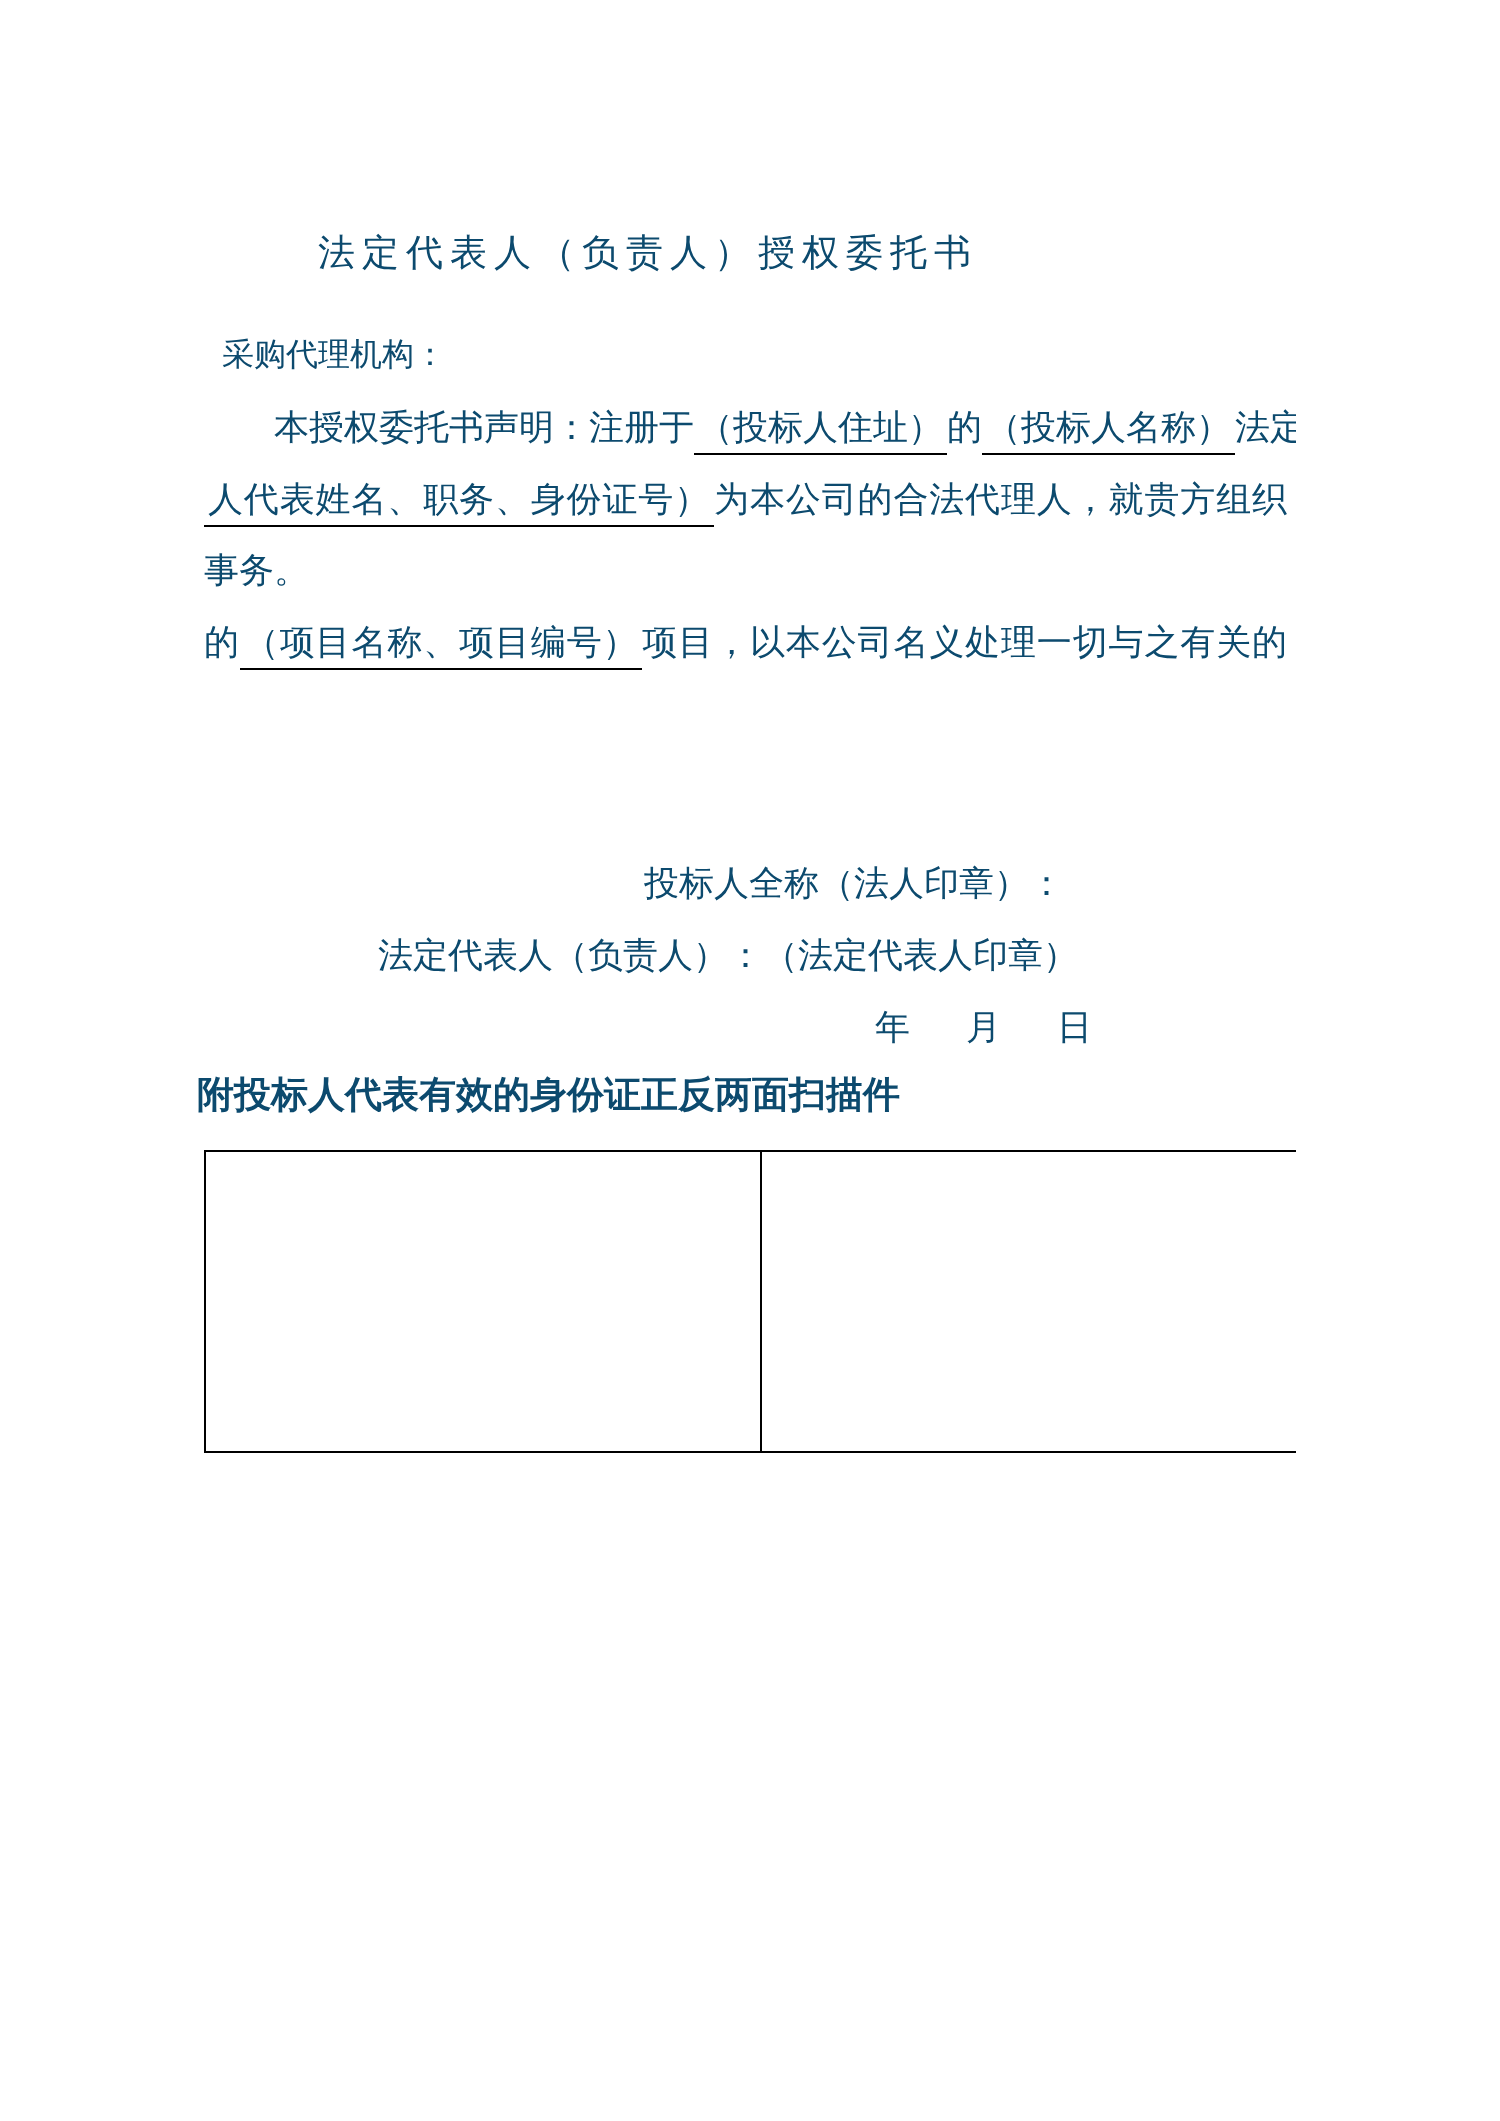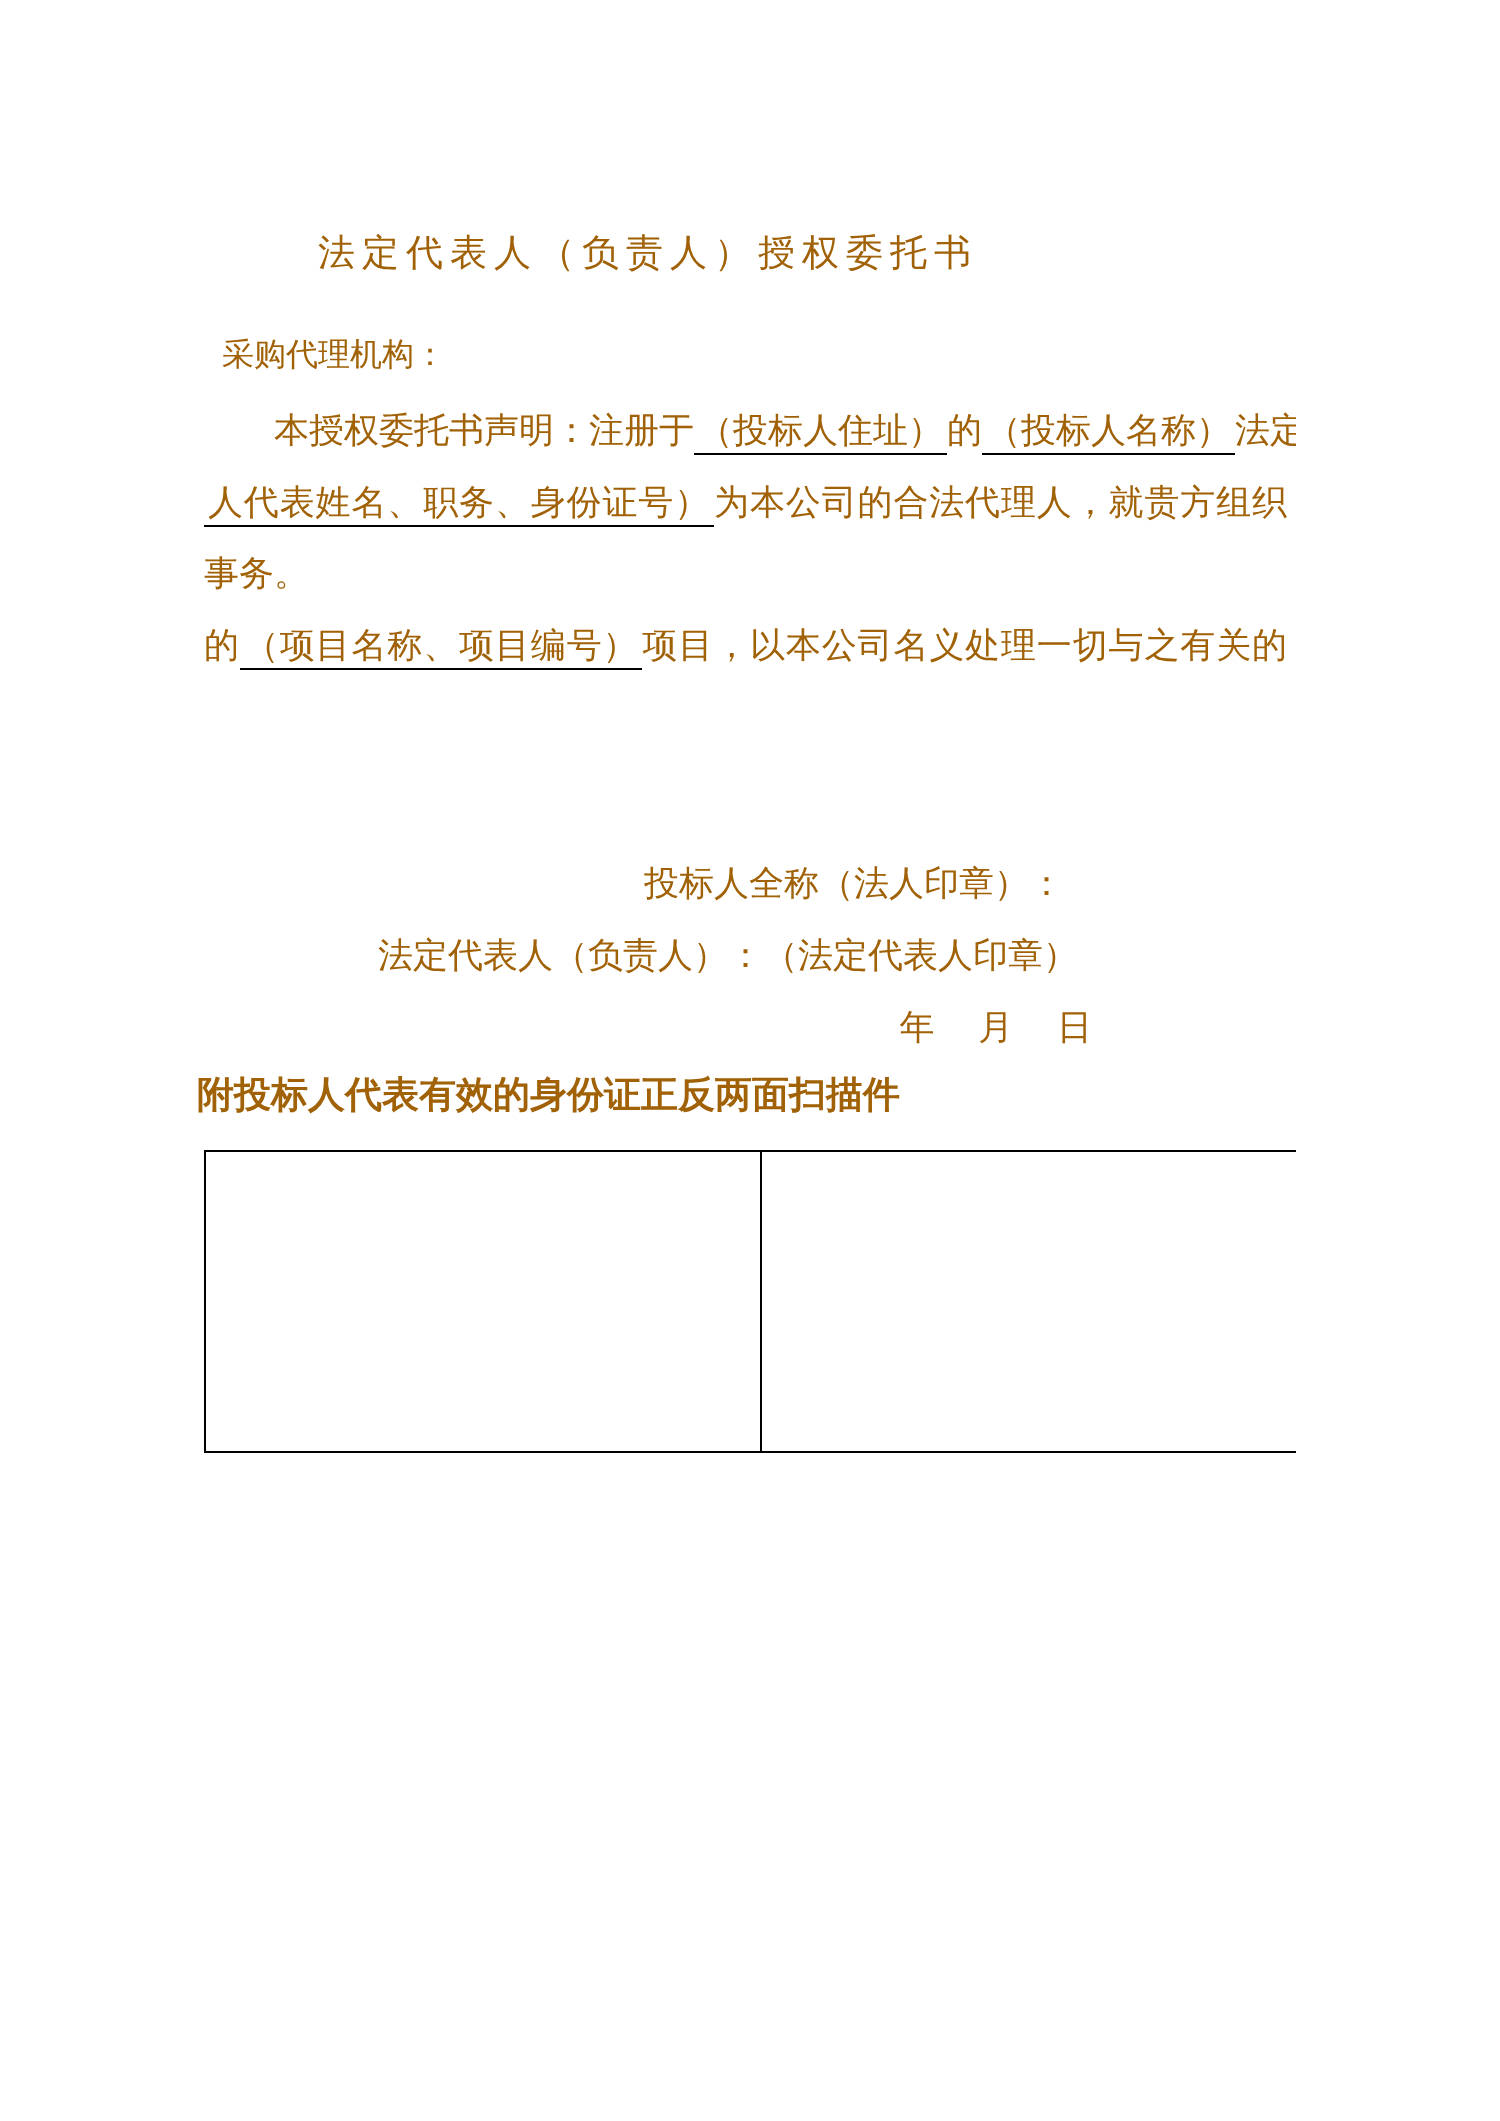--- a/index.html
+++ b/index.html
@@ -1,22 +1,22 @@
 <!DOCTYPE html>
 <html><head>
 <meta charset="utf-8">
 <style>
   html, body { margin: 0; padding: 0; background: #ffffff; }
   .page {
     position: relative;
     width: 1296px;
     height: 2121px;
     background: #ffffff;
-    color: #a16207;
-    font-family: Liberation Serif, serif;
+    color: #0c4a6e;
+    font-family: Liberation Mono, monospace;
     overflow: hidden;
   }
   .doc-title {
     position: absolute;
     top: 228px;
     left: 0;
     width: 100%;
     text-align: center;
     font-size: 37px;
     letter-spacing: 7px;

